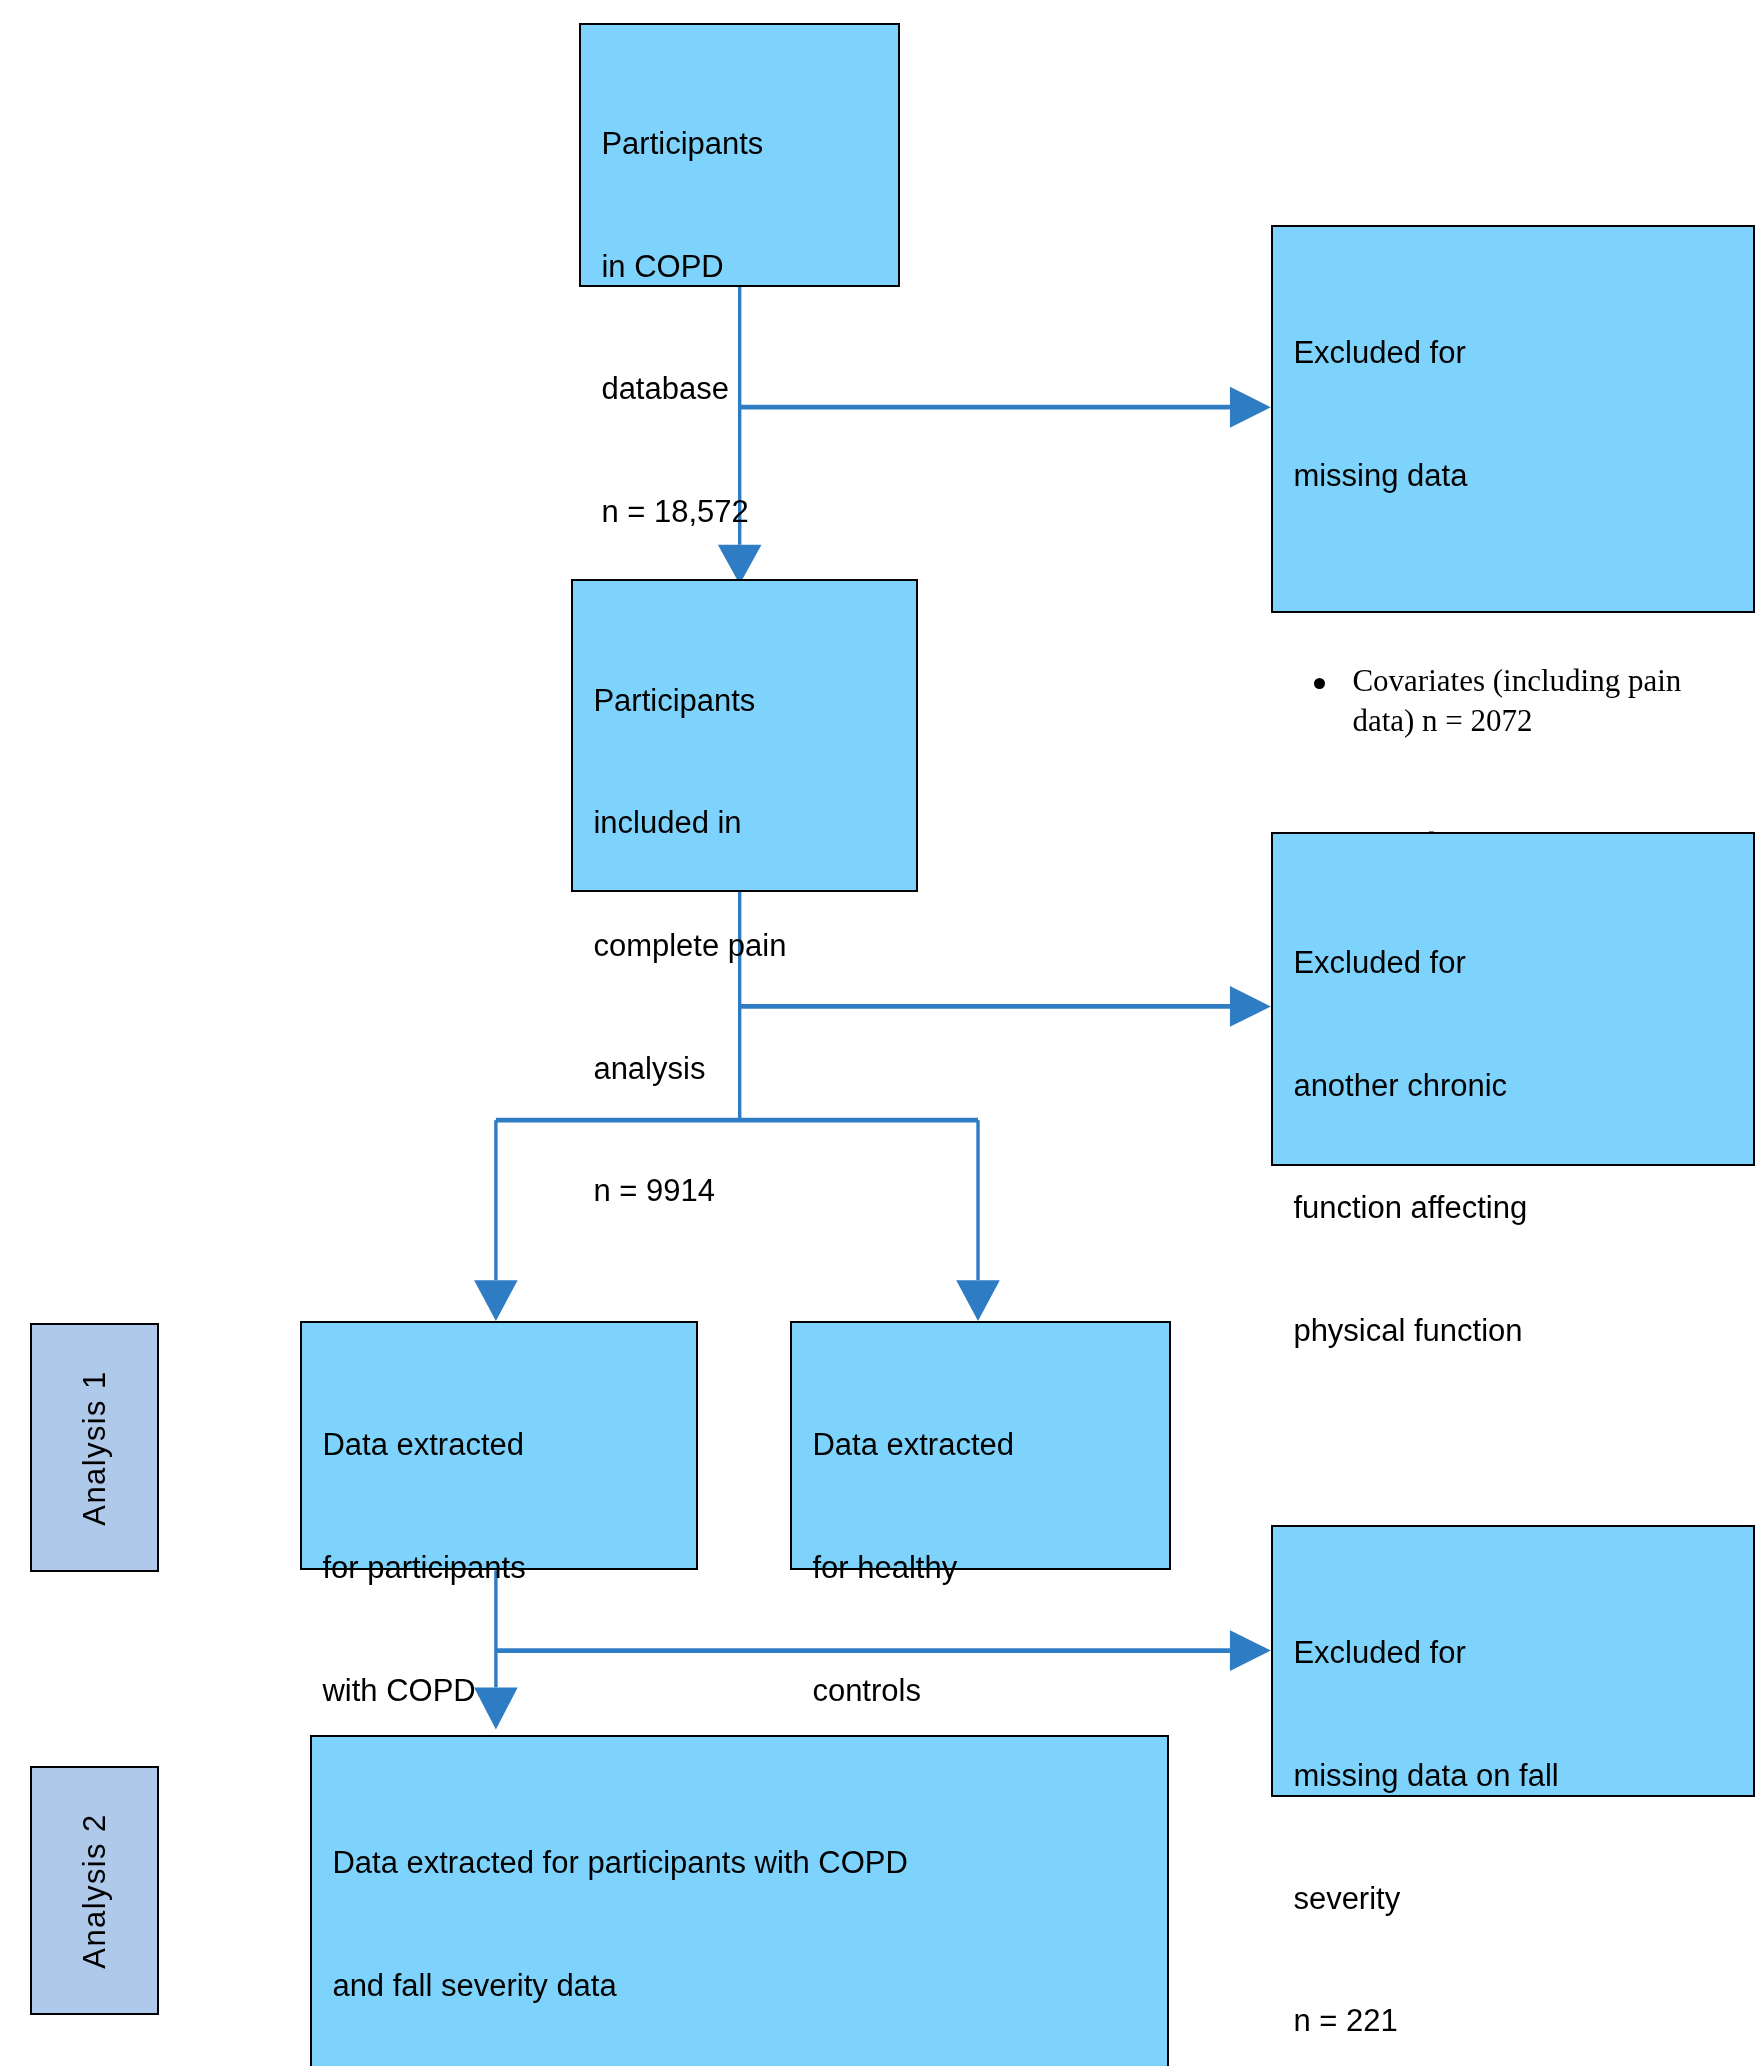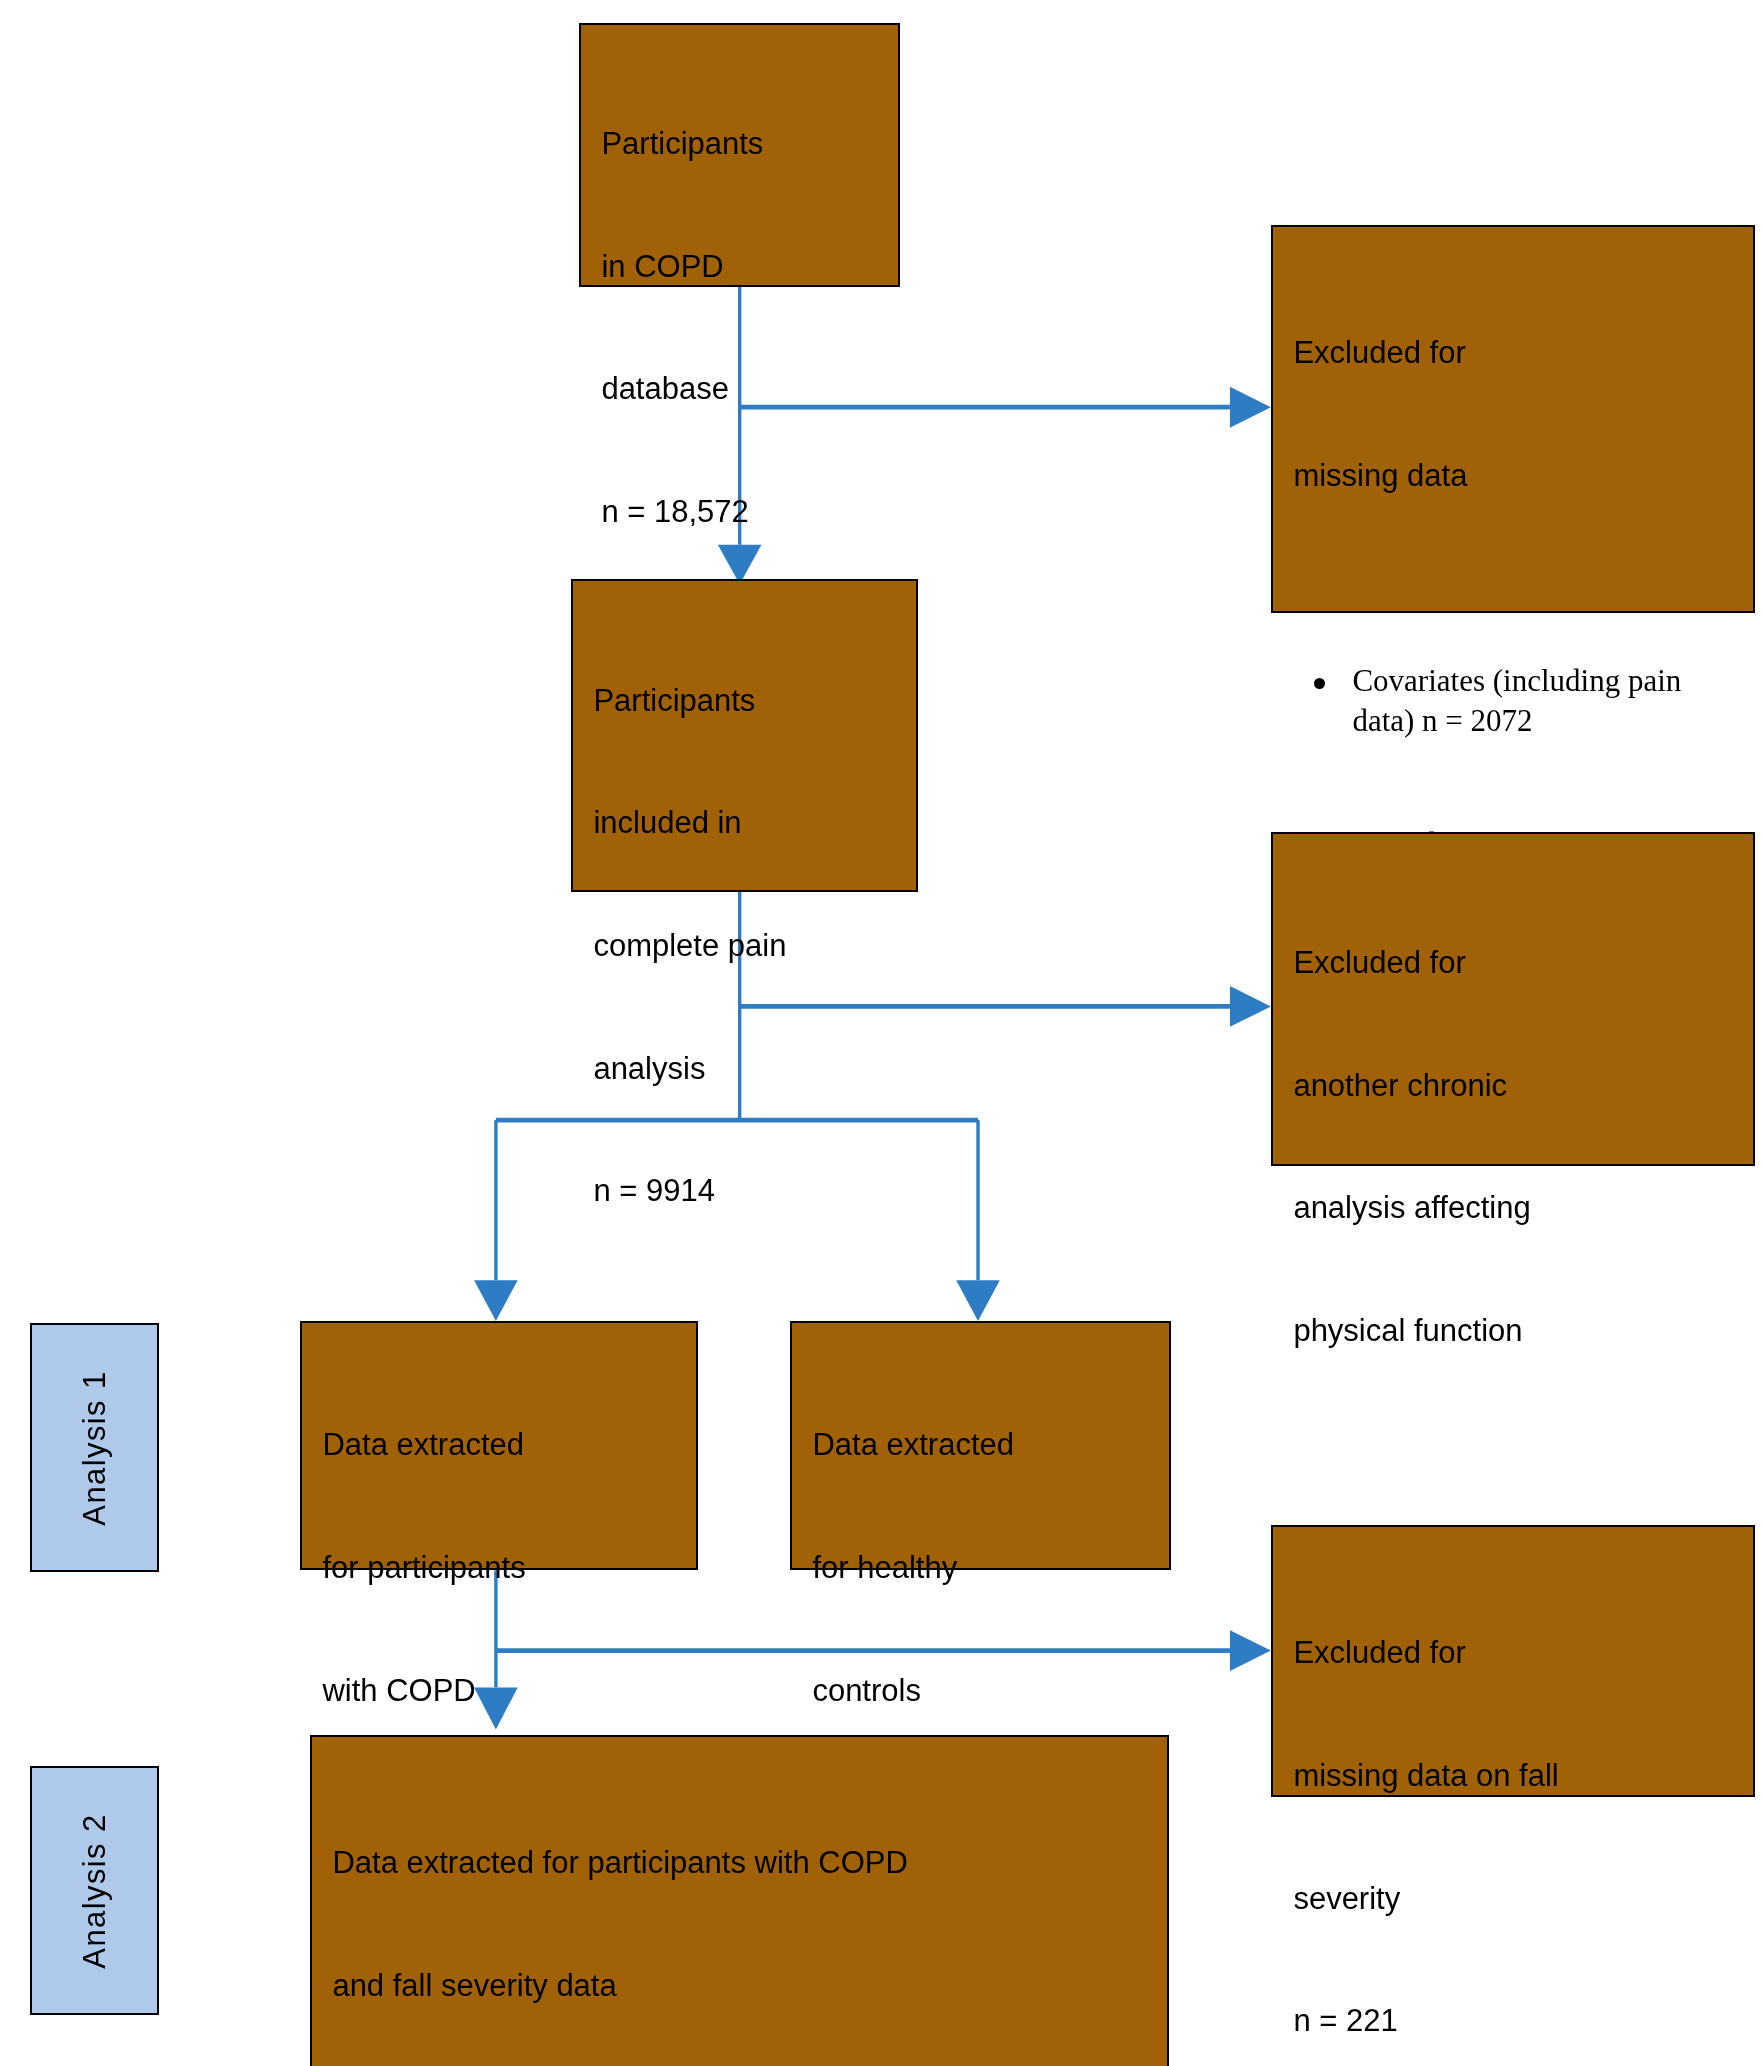--- a/index.html
+++ b/index.html
@@ -14,21 +14,21 @@
     position: relative;
     width: 1764px;
     height: 2066px;
     background: #ffffff;
     overflow: hidden;
   }
   .node {
     position: absolute;
     box-sizing: border-box;
     border: 2.7px solid #000000;
-    background: #a16207;
+    background: #7dd3fc;
     color: #000000;
     font-size: 31px;
     line-height: 1.32;
     padding: 17.7px 16.3px 13.6px 20.4px;
     white-space: pre-wrap;
   }
   .node .line { display: block; }
   .analysis-label {
     position: absolute;
     box-sizing: border-box;
@@ -155,21 +155,21 @@
     <span class="line">Participants</span>
     <span class="line">included in</span>
     <span class="line">complete pain</span>
     <span class="line">analysis</span>
     <span class="line">n = 9914</span>
   </div>
 
   <div class="node" style="left:1271px; top:832px; width:484px; height:334px; padding-top:27px;">
     <span class="line">Excluded for</span>
     <span class="line">another chronic</span>
-    <span class="line">analysis affecting</span>
+    <span class="line">function affecting</span>
     <span class="line">physical function</span>
   </div>
 
   <div class="analysis-label" style="left:30px; top:1323px; width:129px; height:249px;">
     <span>Analysis 1</span>
   </div>
 
   <div class="node" style="left:300px; top:1321px; width:398px; height:249px; padding-top:20.4px;">
     <span class="line">Data extracted</span>
     <span class="line">for participants</span>

